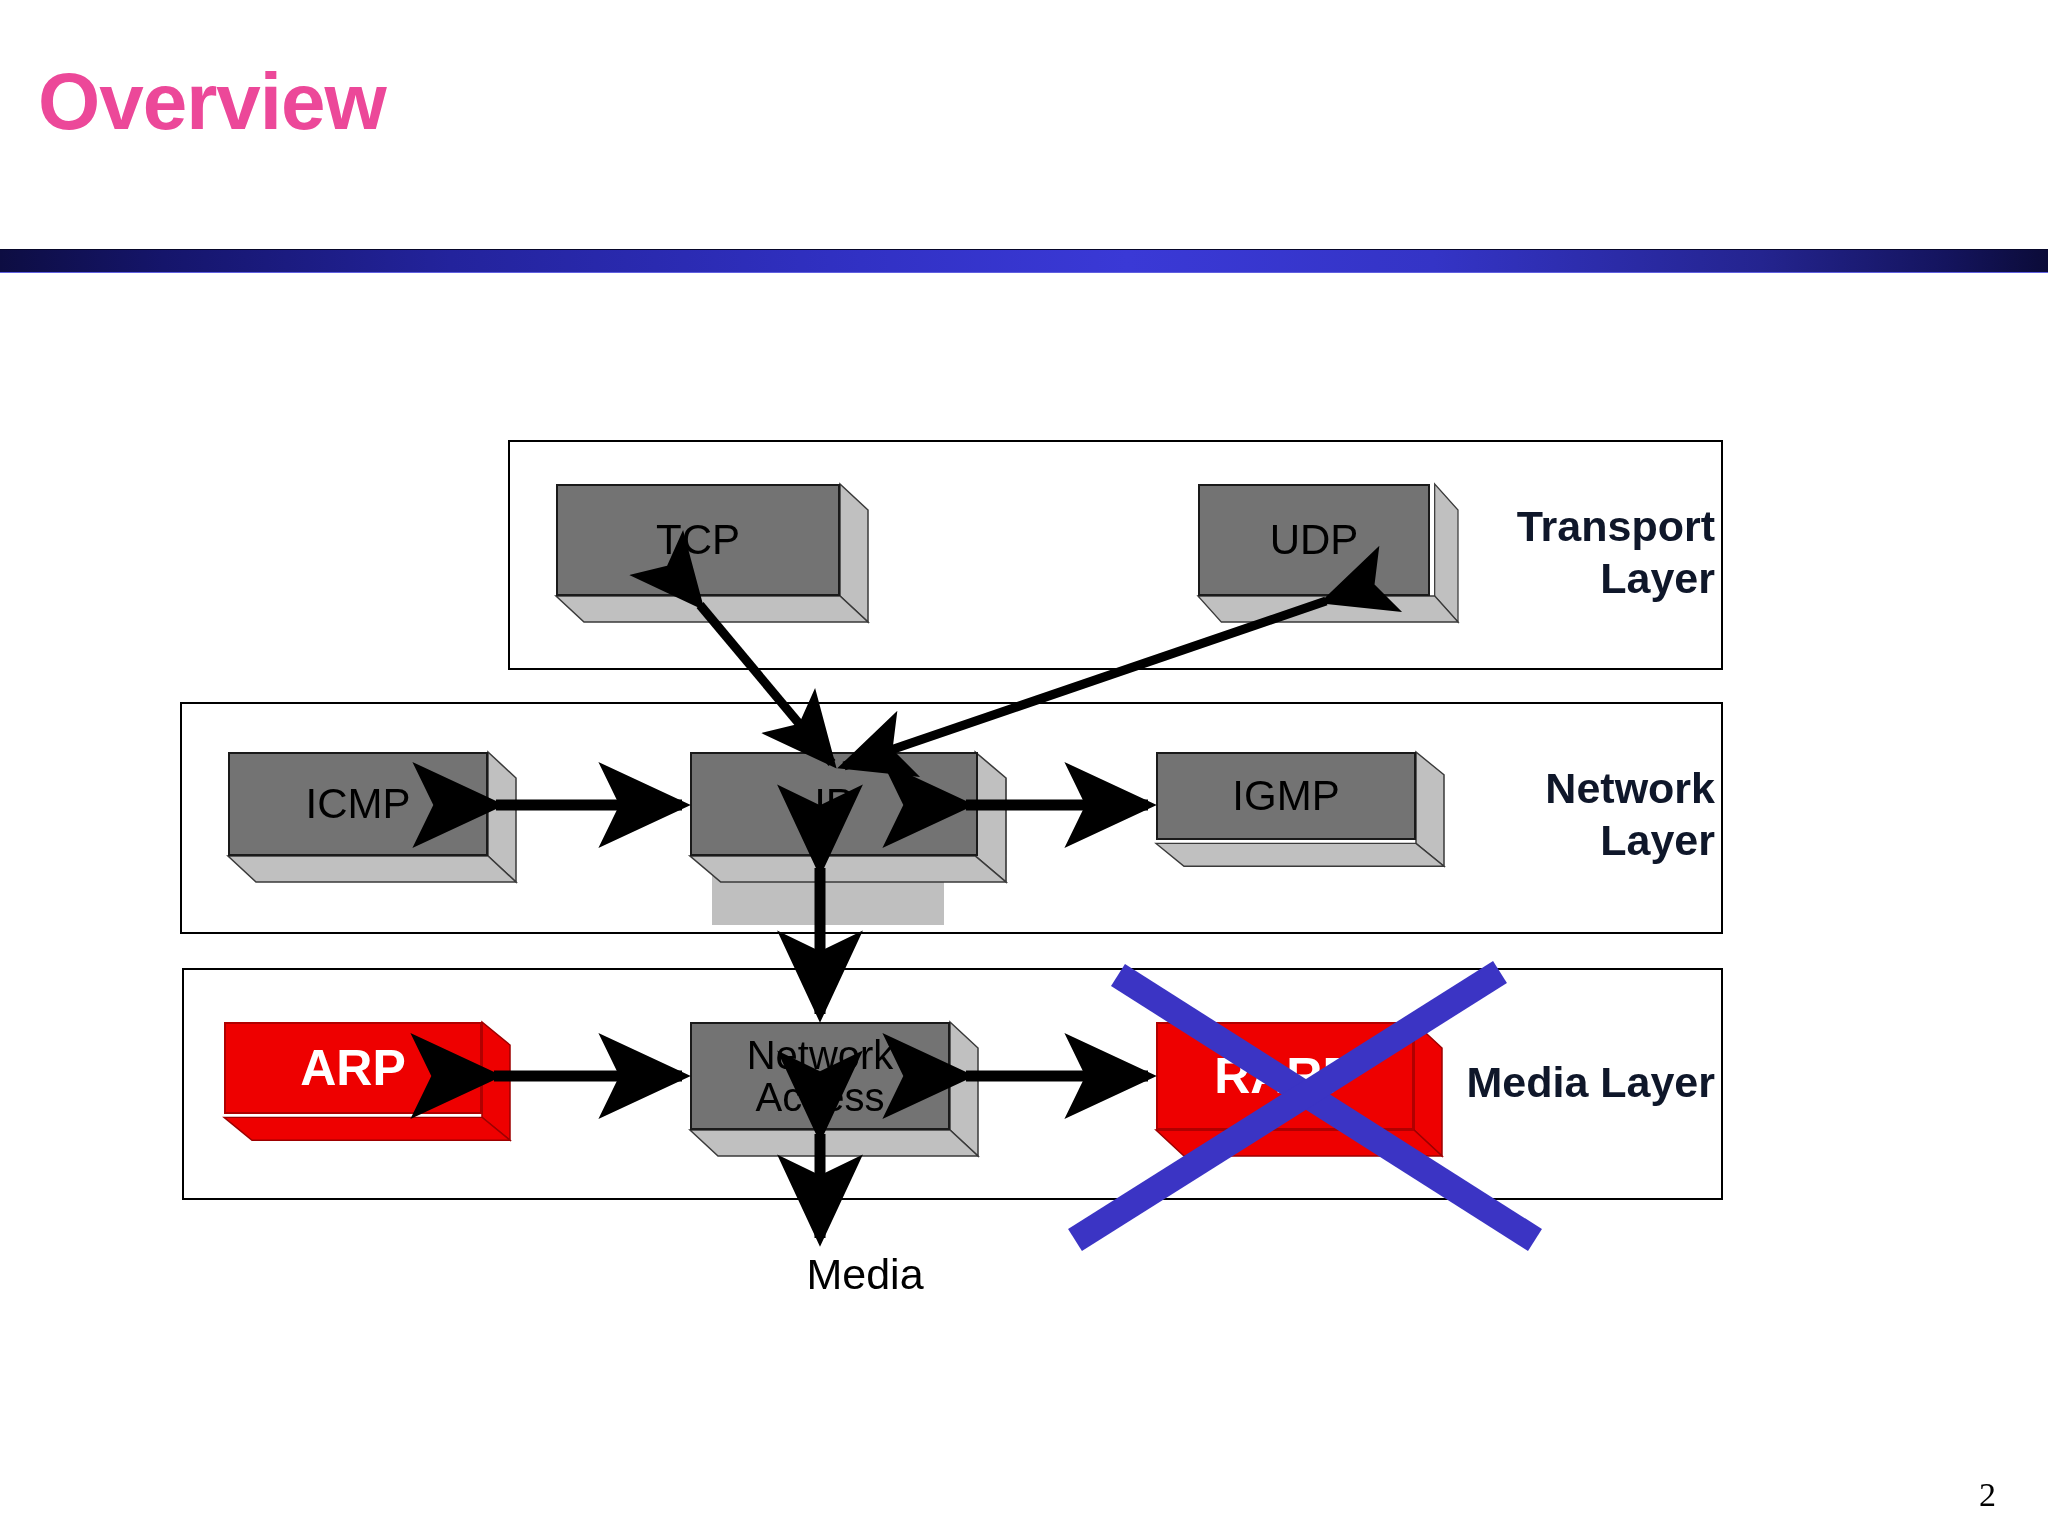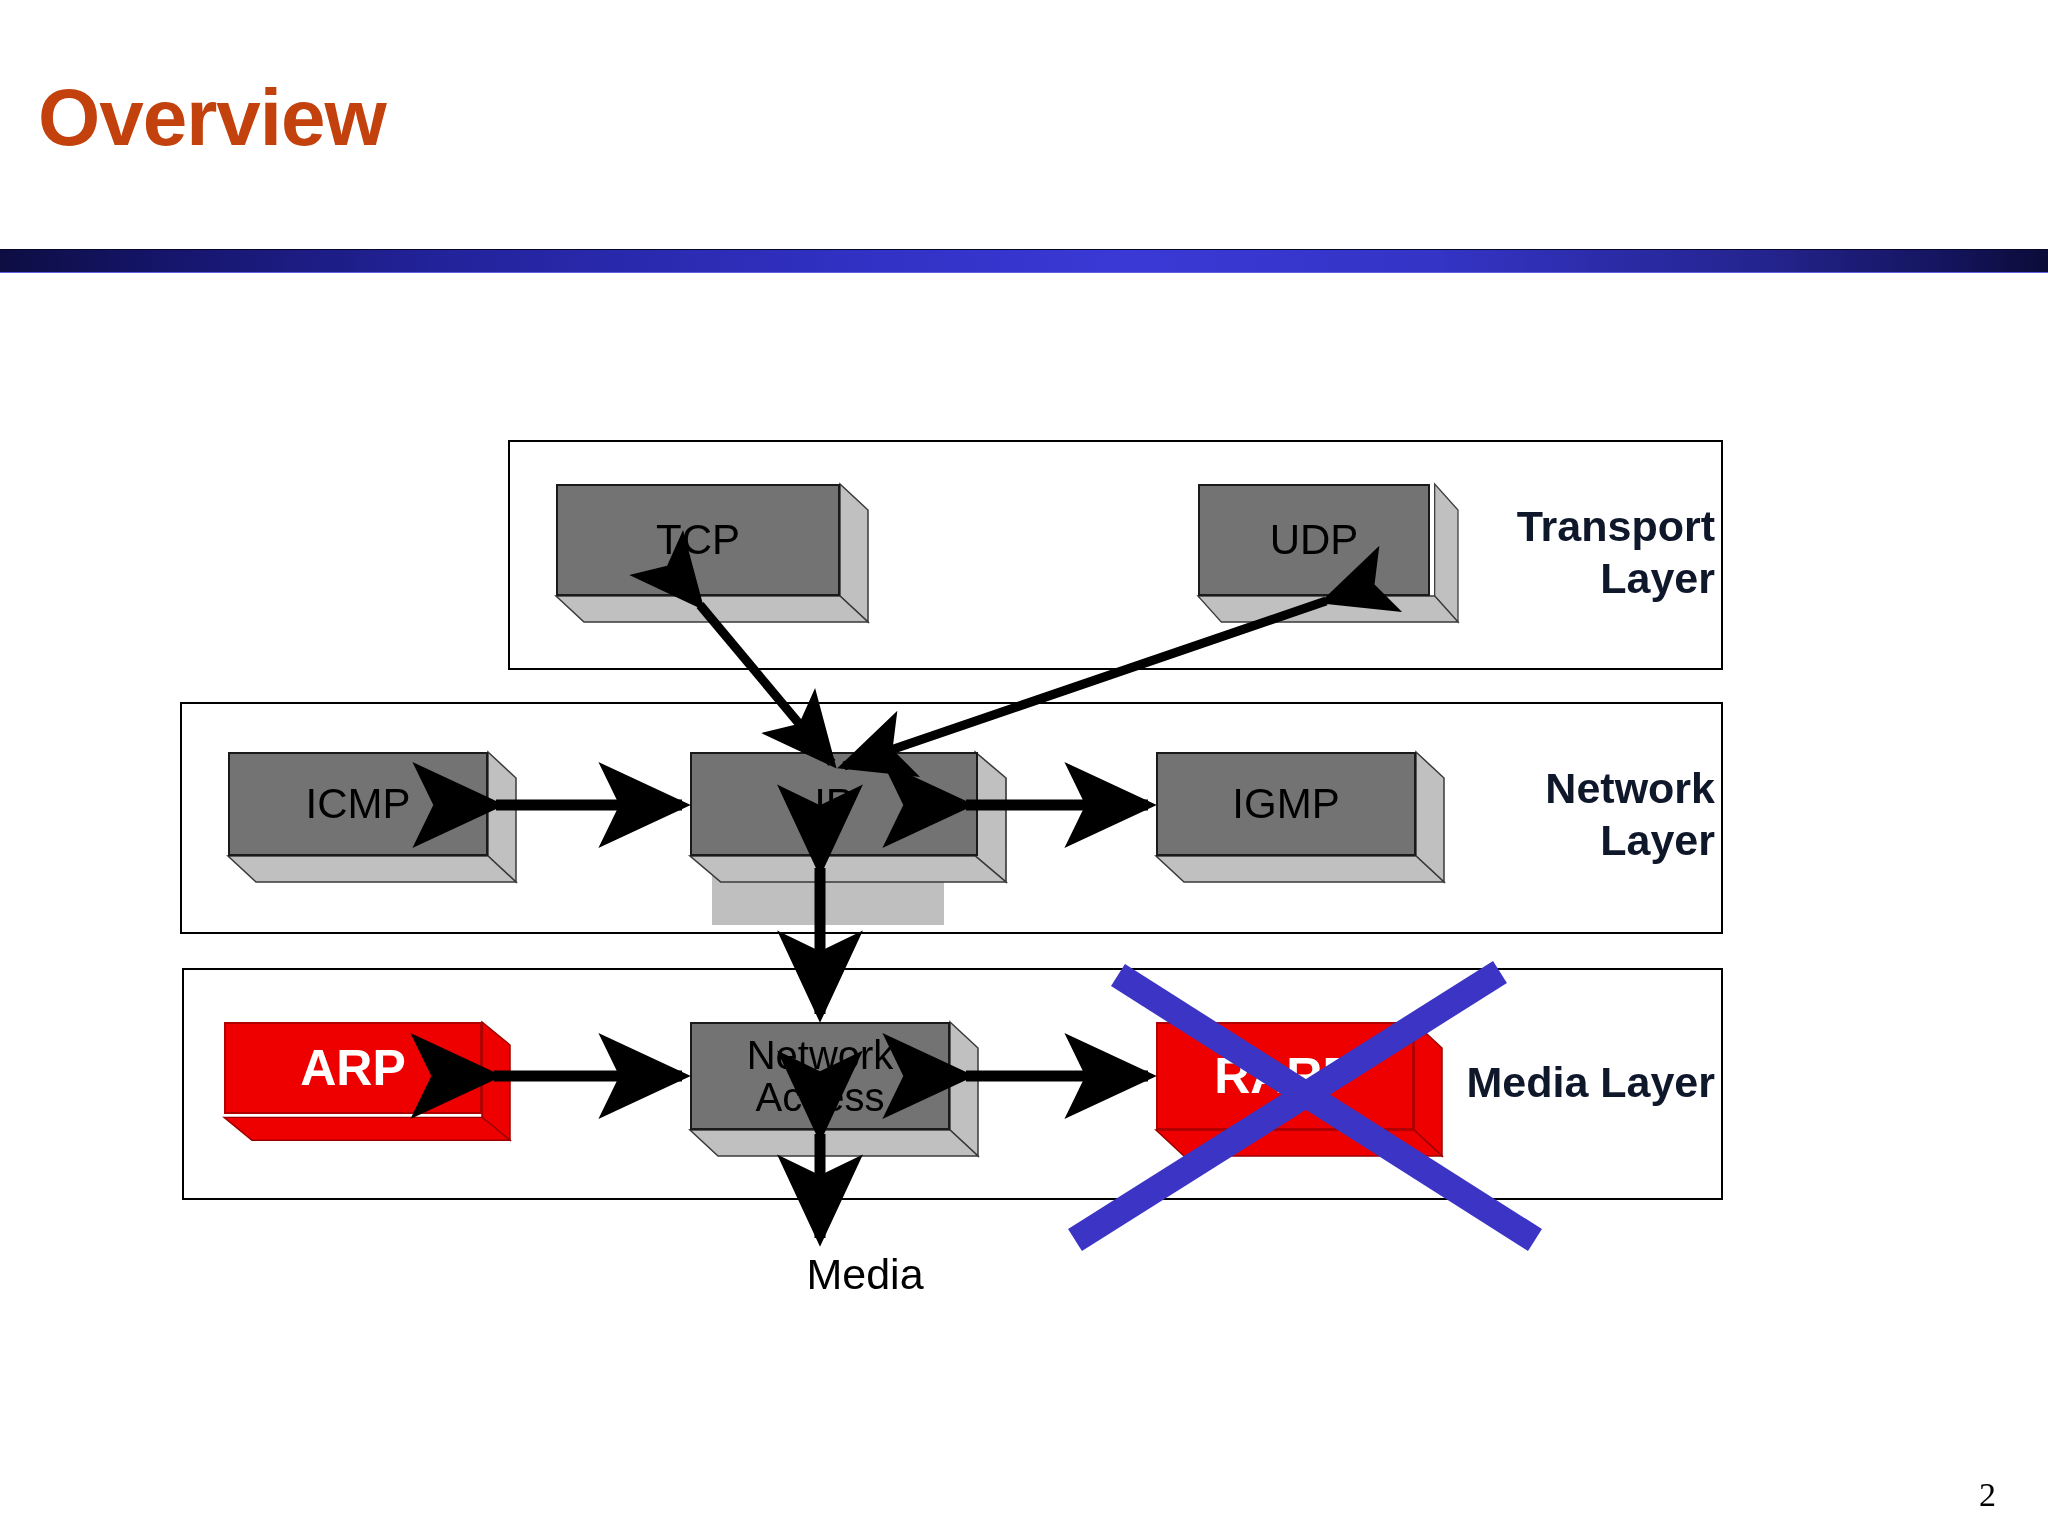--- a/index.html
+++ b/index.html
@@ -1,22 +1,22 @@
 <!DOCTYPE html>
 <html><head>
 <meta charset="utf-8">
 <style>
   html,body{margin:0;padding:0;background:#fff;}
   body{width:2048px;height:1536px;position:relative;overflow:hidden;
        font-family:"Liberation Sans","DejaVu Sans",sans-serif;}
 
   
   #slide-title{
-    position:absolute; left:38px; top:78px;
-    font-size:80px; font-weight:bold; color:#c2410c;
+    position:absolute; left:38px; top:62px;
+    font-size:80px; font-weight:bold; color:#ec4899;
     letter-spacing:-1px; line-height:1;
   }
 
   
   #divider{
     position:absolute; left:0; top:249px; width:2048px; height:24px;
     background:linear-gradient(90deg,
        #0d0d42 0%, #15156b 8%, #23239c 22%, #3131c4 42%,
        #3a39d6 55%, #3434c6 70%, #24248f 86%, #14145e 95%, #0b0b38 100%);
     box-shadow:0 1px 0 #07072a inset, 0 -1px 0 #5f5fe0 inset;
@@ -135,21 +135,21 @@
 <div class="node" id="node-ip" style="left:690px;top:752px;width:260px;height:104px;padding-left:28px;">
   <div class="extrude">
     <svg viewBox="0 0 288 132" preserveAspectRatio="none">
       <polygon points="260,0 288,26 288,130 260,104" fill="#c0c0c0" stroke="#3a3a3a" stroke-width="1.5"></polygon>
       <polygon points="0,104 260,104 288,130 28,130" fill="#c0c0c0" stroke="#3a3a3a" stroke-width="1.5"></polygon>
     </svg>
   </div>
   <div class="face">IP</div>
 </div>
 
-<div class="node" id="node-igmp" style="left:1156px;top:752px;width:260px;height:104px;">
+<div class="node" id="node-igmp" style="left:1156px;top:752px;width:260px;height:88px;">
   <div class="extrude">
     <svg viewBox="0 0 288 132" preserveAspectRatio="none">
       <polygon points="260,0 288,26 288,130 260,104" fill="#c0c0c0" stroke="#3a3a3a" stroke-width="1.5"></polygon>
       <polygon points="0,104 260,104 288,130 28,130" fill="#c0c0c0" stroke="#3a3a3a" stroke-width="1.5"></polygon>
     </svg>
   </div>
   <div class="face">IGMP</div>
 </div>
 
 <div class="node red" id="node-arp" style="left:224px;top:1022px;width:258px;height:92px;">

